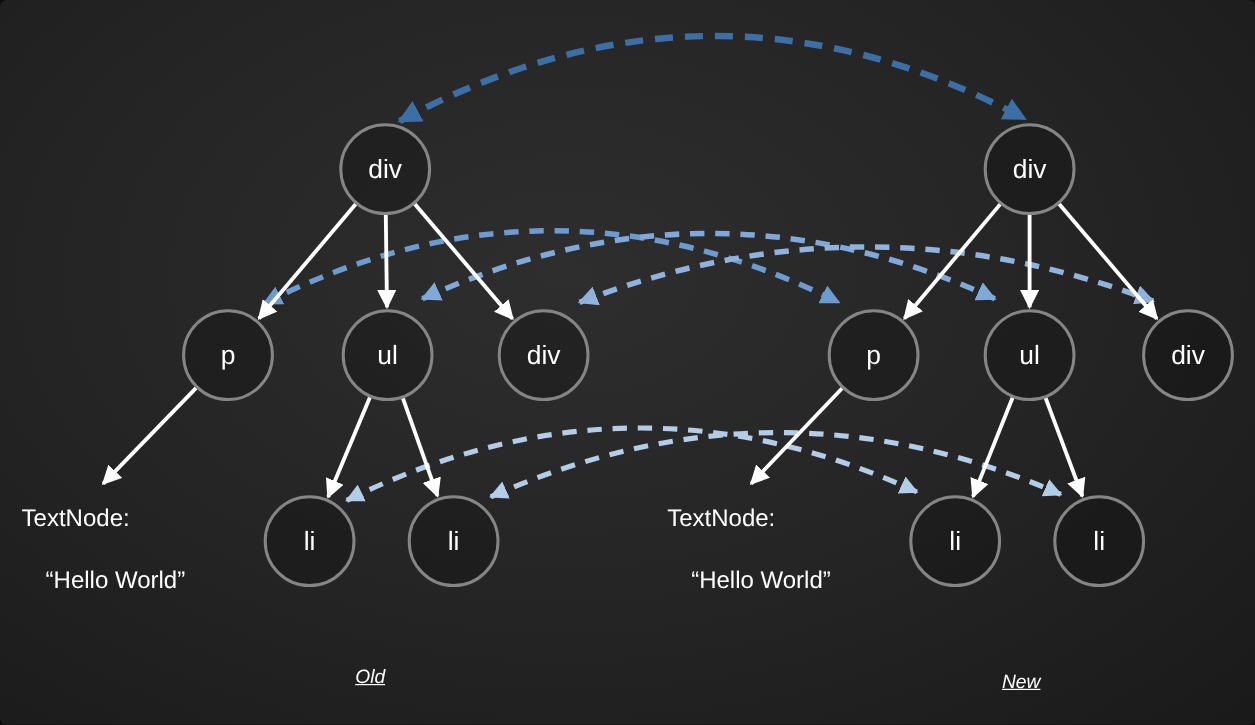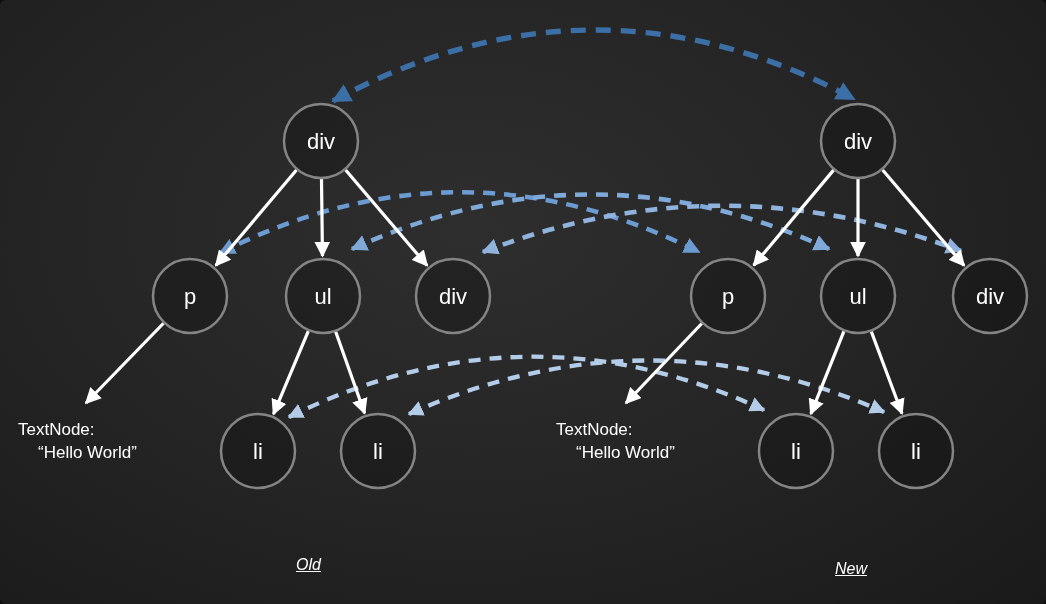--- a/index.html
+++ b/index.html
@@ -2,22 +2,22 @@
 <html><head>
 <meta charset="utf-8">
 <style>
   html,body{margin:0;padding:0;background:#0d0d0d;}
   .stage{
     position:relative;width:1046px;height:604px;overflow:hidden;border-radius:6px;
     background:radial-gradient(ellipse 980px 640px at 45% 38%, #2e2e2e 0%, #242424 45%, #151515 100%);
     font-family:"Liberation Sans", sans-serif;
   }
   .stage svg{position:absolute;left:0;top:0;}
-  .textnode{position:absolute;color:#ffffff;font-size:17px;line-height:1.1;}
-  .textnode .line2{margin-top:4px;padding-left:20px;}
+  .textnode{position:absolute;color:#ffffff;font-size:20px;line-height:1.1;}
+  .textnode .line2{margin-top:30px;padding-left:20px;}
   .tree-label{position:absolute;color:#ffffff;font-size:16px;font-style:italic;text-decoration:underline;}
   #tn-old{left:18px;top:421px;}
   #tn-new{left:556px;top:421px;}
   #lbl-old{left:296px;top:556px;}
   #lbl-new{left:835px;top:560px;}
 </style>
 </head>
 <body>
 
 <div class="stage">

